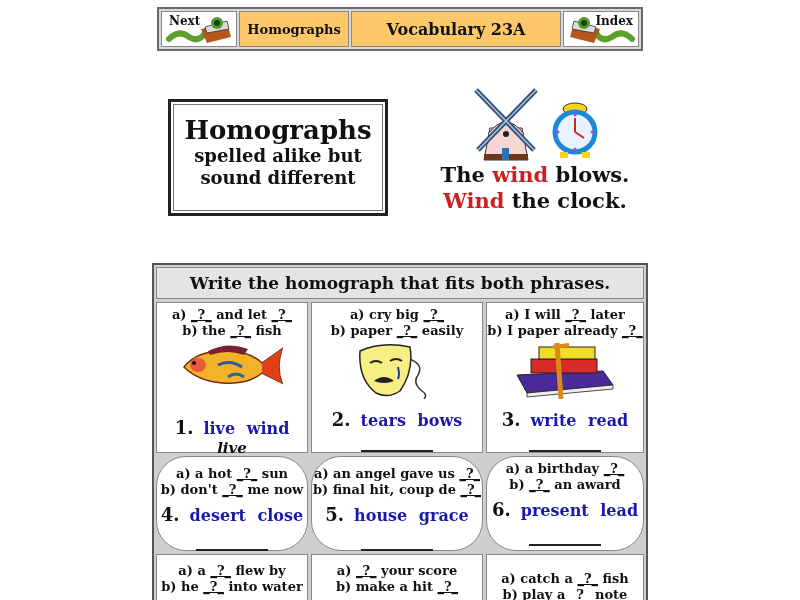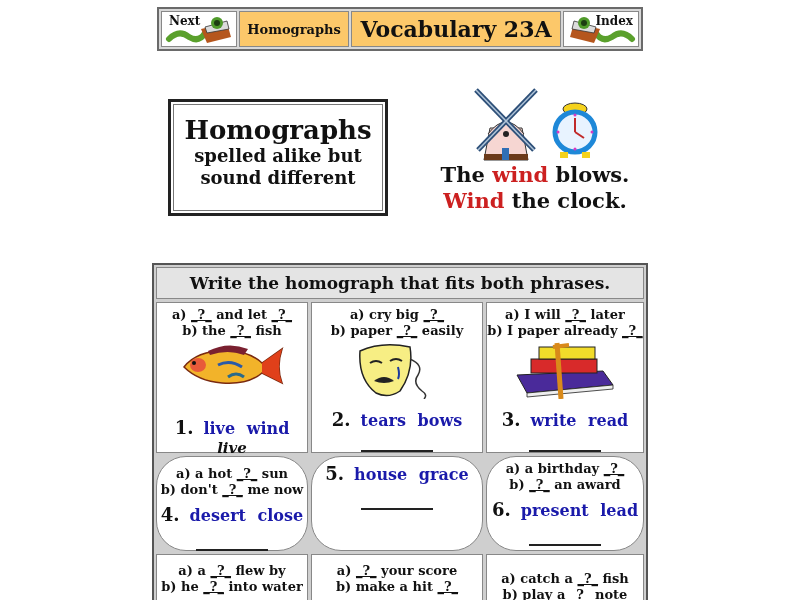--- a/index.html
+++ b/index.html
@@ -4,21 +4,21 @@
 <style>
   html, body { margin: 0; padding: 0; background: #ffffff; }
   body { width: 800px; height: 600px; overflow: hidden; position: relative; font-family: "DejaVu Serif", serif; color: #111; }
 
   
   .navbar { position: absolute; left: 157px; top: 7px; width: 486px; height: 44px; border: 2px solid #6a6a6a; box-sizing: border-box; background: #d8d8d8; display: flex; padding: 2px; gap: 2px; }
   .nav-cell { box-sizing: border-box; border: 1px solid #888; display: flex; align-items: center; justify-content: center; position: relative; }
   .nav-btn { width: 76px; background: #fff; cursor: pointer; }
   .nav-label { background: #fcc86a; }
   .nav-small { width: 110px; font-weight: bold; font-size: 13px; }
-  .nav-title { flex: 1; font-weight: bold; font-size: 22px; }
+  .nav-title { flex: 1; font-weight: bold; font-size: 16px; }
   .nav-btn .txt { position: absolute; top: 2px; font-weight: bold; font-size: 12px; }
   .nav-btn.next .txt { left: 7px; }
   .nav-btn.index .txt { right: 5px; }
   .nav-btn svg { position: absolute; bottom: 1px; }
 
   
   .defbox { position: absolute; left: 168px; top: 99px; width: 220px; height: 117px; border: 3px solid #222; box-sizing: border-box; padding: 2px; }
   .defbox-inner { border: 1px solid #777; height: 100%; box-sizing: border-box; text-align: center; padding-top: 10px; }
   .def-title { font-size: 26px; font-weight: bold; line-height: 30px; }
   .def-sub { font-size: 18px; font-weight: bold; line-height: 22px; }
@@ -172,20 +172,24 @@
   <div class="grid row2">
     <div class="cell">
       <div class="clues" style="padding-top:9px">
         <div class="clue"><span>a)  a hot </span><span class="blank-q">_?_</span><span> sun</span></div>
         <div class="clue"><span>b)  don't </span><span class="blank-q">_?_</span><span> me now</span></div>
       </div>
       <div class="choice-line" style="margin-top:6px"><span class="num">4.</span><span class="choices">desert  close</span></div>
       <div class="answer-line" style="margin-top:4px"></div>
     </div>
     <div class="cell">
+      <div class="clues" style="padding-top:9px">
+        <div class="clue"><span>a)  an angel gave us </span><span class="blank-q">_?_</span><span></span></div>
+        <div class="clue"><span>b)  final hit, coup de </span><span class="blank-q">_?_</span><span></span></div>
+      </div>
       <div class="choice-line" style="margin-top:6px"><span class="num">5.</span><span class="choices">house  grace</span></div>
       <div class="answer-line" style="margin-top:4px"></div>
     </div>
     <div class="cell">
       <div class="clues" style="">
         <div class="clue"><span>a)  a birthday </span><span class="blank-q">_?_</span><span></span></div>
         <div class="clue"><span>b)  </span><span class="blank-q">_?_</span><span> an award</span></div>
       </div>
       <div class="choice-line" style="margin-top:6px"><span class="num">6.</span><span class="choices">present  lead</span></div>
       <div class="answer-line" style="margin-top:4px"></div>

